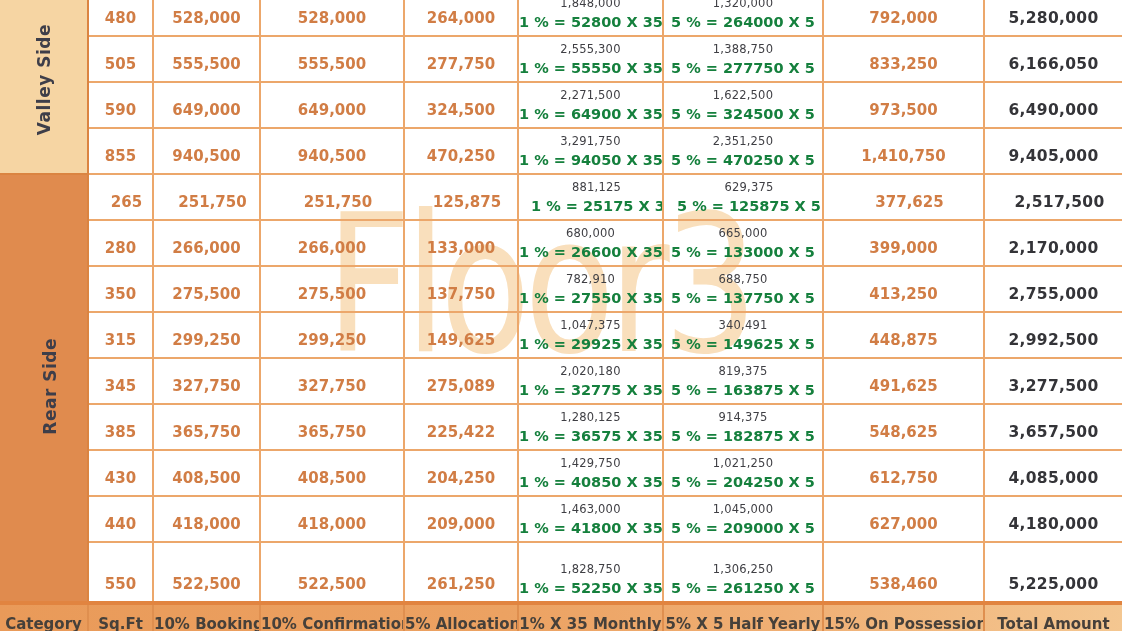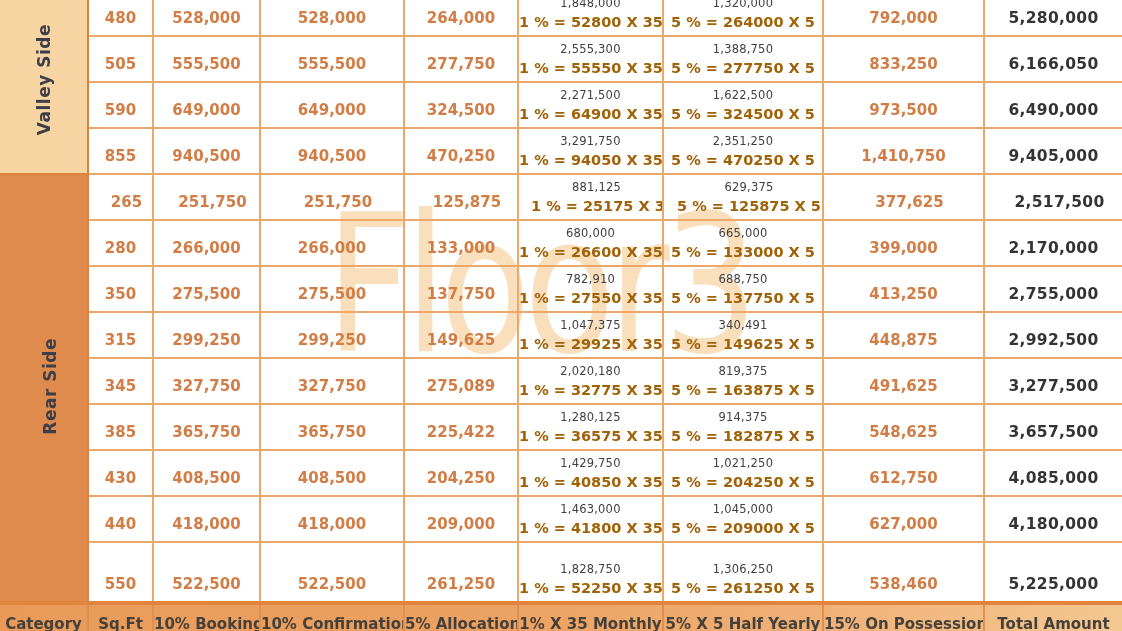--- a/index.html
+++ b/index.html
@@ -59,21 +59,21 @@
   td.sq,td.val,td.poss{
     color:#D17D45;font-weight:700;font-size:15px;
     text-align:center;vertical-align:bottom;
     padding-bottom:8px;
   }
   td.split{
     text-align:center;vertical-align:bottom;
     padding-bottom:5px;
   }
   .sub{color:#3F3F44;font-size:11.5px;font-weight:500;margin-bottom:4px;letter-spacing:0.2px;}
-  .formula{color:#a16207;font-weight:700;font-size:14.5px;white-space:nowrap;}
+  .formula{color:#15803d;font-weight:700;font-size:14.5px;white-space:nowrap;}
   td.total{
     color:#343438;font-weight:700;font-size:15.5px;
     text-align:center;vertical-align:bottom;
     padding-bottom:8px;letter-spacing:0.3px;
   }
   tr.group-start td{border-top:2.5px solid #E29050;padding-left:12px;}
   tr.header td{
     background:transparent;
     border:2px solid #DF8F4F;
     border-top:4px solid #E18440;

